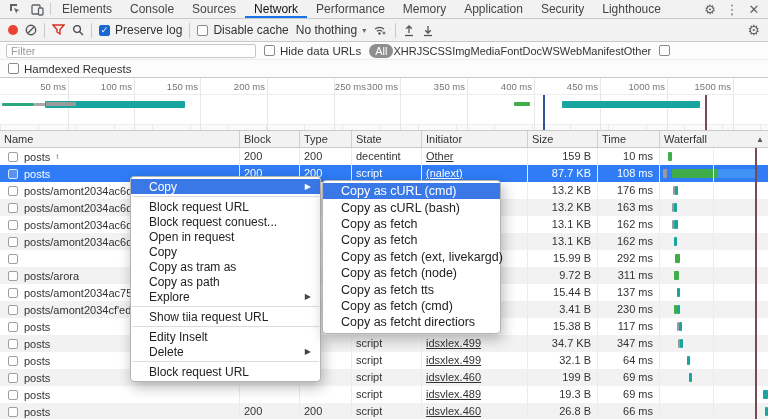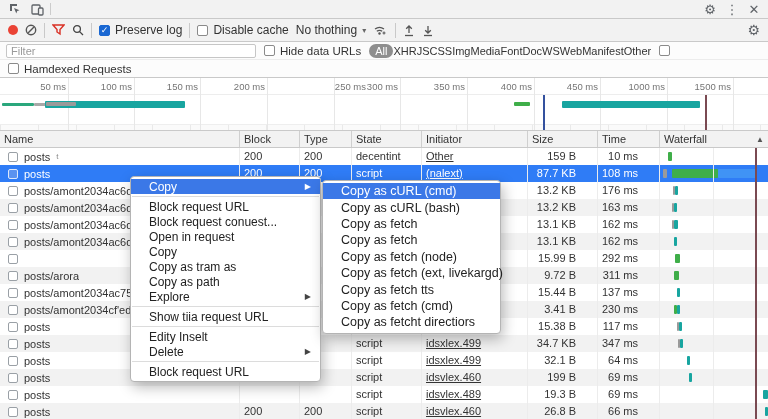--- a/index.html
+++ b/index.html
@@ -60,21 +60,21 @@
   .sort-arrow { position: absolute; right: 4px; top: 2px; font-size: 8px; color: #555; }
   .row { height: 17px; font-size: 11px; color: #333; cursor: pointer; }
   .row:nth-child(even) { background: #f2f2f2; }
   .row.selected { background: #2f7cf6; color: #fff; }
   .cell { padding: 1px 4px; line-height: 14px; border-right: 1px solid #ececec; overflow: hidden; white-space: nowrap; }
   .name-cell { display: flex; align-items: center; gap: 6px; padding-left: 8px; }
   .fileicon { width: 10px; height: 10px; border: 1px solid #9aa0a6; border-radius: 2px; background: #fff; flex: none; }
   .row.selected .fileicon { background: #5b93f0; border-color: #dce7fb; }
   .name-suffix { font-size: 8px; color: #888; }
   .link { text-decoration: underline; }
-  .al-right { text-align: right; padding-right: 21px; }
+  .al-right { text-align: right; padding-right: 6px; }
   .wf-cell { position: relative; border-right: none; }
   .wfb { position: absolute; top: 4px; height: 9px; border-radius: 1px; }
   .tbl-vline { position: absolute; width: 1px; background: #ececec; }
   .tbl-event-line { position: absolute; width: 2px; background: #7a4a52; }
 
   
   .menu { position: absolute; background: #fff; border: 1px solid #b4b4b4; border-radius: 4px; box-shadow: 2px 5px 14px rgba(0,0,0,.28); padding: 2px 0; z-index: 10; }
   .menu-item { height: 15px; display: flex; align-items: center; padding: 0 9px 0 18px; font-size: 12px; color: #222; cursor: pointer; white-space: nowrap; }
   .menu-item .arrow { margin-left: auto; font-size: 8px; color: #444; }
   .menu-item.hl { background: #3b78e7; color: #fff; }
@@ -96,20 +96,31 @@
           <path d="M5 5l5.5 2.2-2.3.9-.9 2.3z" fill="#5f6368"></path>
         </svg>
     </span>
     <span class="tbicon">
       <svg width="13" height="13" viewBox="0 0 13 13">
           <rect x="1" y="2" width="8" height="9" rx="1" fill="none" stroke="#5f6368" stroke-width="1.3"></rect>
           <rect x="7.5" y="5" width="4.5" height="7" rx="1" fill="#f2f2f2" stroke="#5f6368" stroke-width="1.3"></rect>
         </svg>
     </span>
     <div class="tabdiv"></div>
+    <div class="tabs" id="tabs">
+        <div class="tab">Elements</div>
+        <div class="tab">Console</div>
+        <div class="tab">Sources</div>
+        <div class="tab active">Network</div>
+        <div class="tab">Performance</div>
+        <div class="tab">Memory</div>
+        <div class="tab">Application</div>
+        <div class="tab">Security</div>
+        <div class="tab">Lighthouce</div>
+      </div>
     <div class="tabbar-right">
       <span class="tbicon">⚙</span>
       <span class="tbicon">⋮</span>
       <span class="tbicon">✕</span>
     </div>
   </div>
 
   <div class="toolbar">
     <span class="icon-btn">
         <span class="rec-dot"></span>
@@ -558,26 +569,26 @@
       <div class="menu-item">
         <span>Copy as cURL (bash)</span>
       </div>
       <div class="menu-item">
         <span>Copy as fetch</span>
       </div>
       <div class="menu-item">
         <span>Copy as fetch</span>
       </div>
       <div class="menu-item">
+        <span>Copy as fetch (ext, livekargd)</span>
+      </div>
+      <div class="menu-item">
         <span>Copy as fetch (node)</span>
       </div>
       <div class="menu-item">
-        <span>Copy as fetch (ext, livekargd)</span>
-      </div>
-      <div class="menu-item">
         <span>Copy as fetch tts</span>
       </div>
       <div class="menu-item">
         <span>Copy as fetch (cmd)</span>
       </div>
       <div class="menu-item">
         <span>Copy as fetcht directiors</span>
       </div>
     </div>
 

